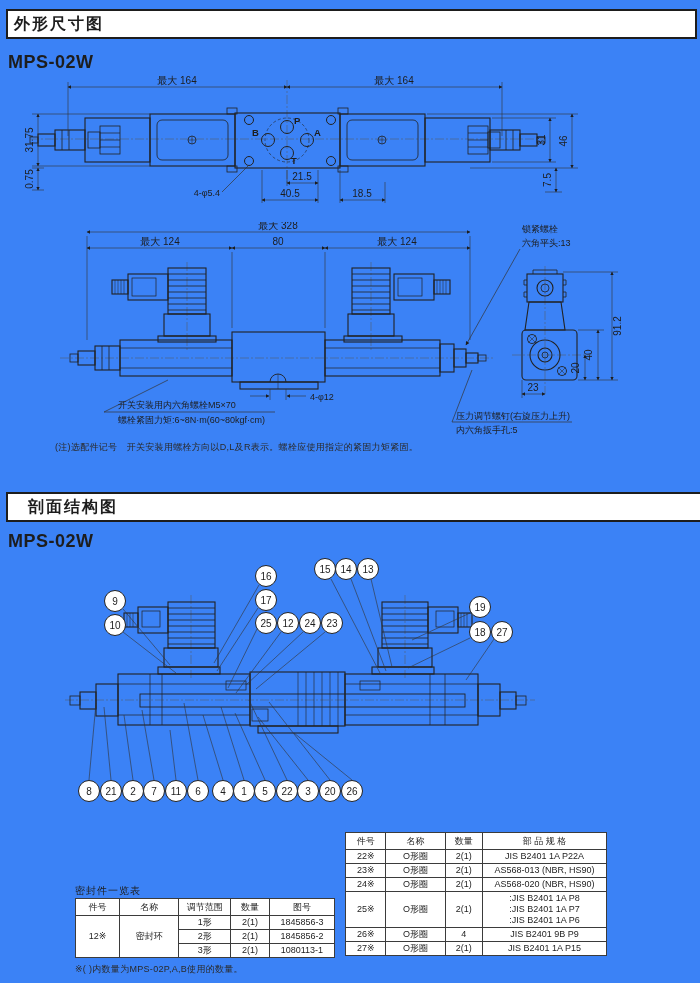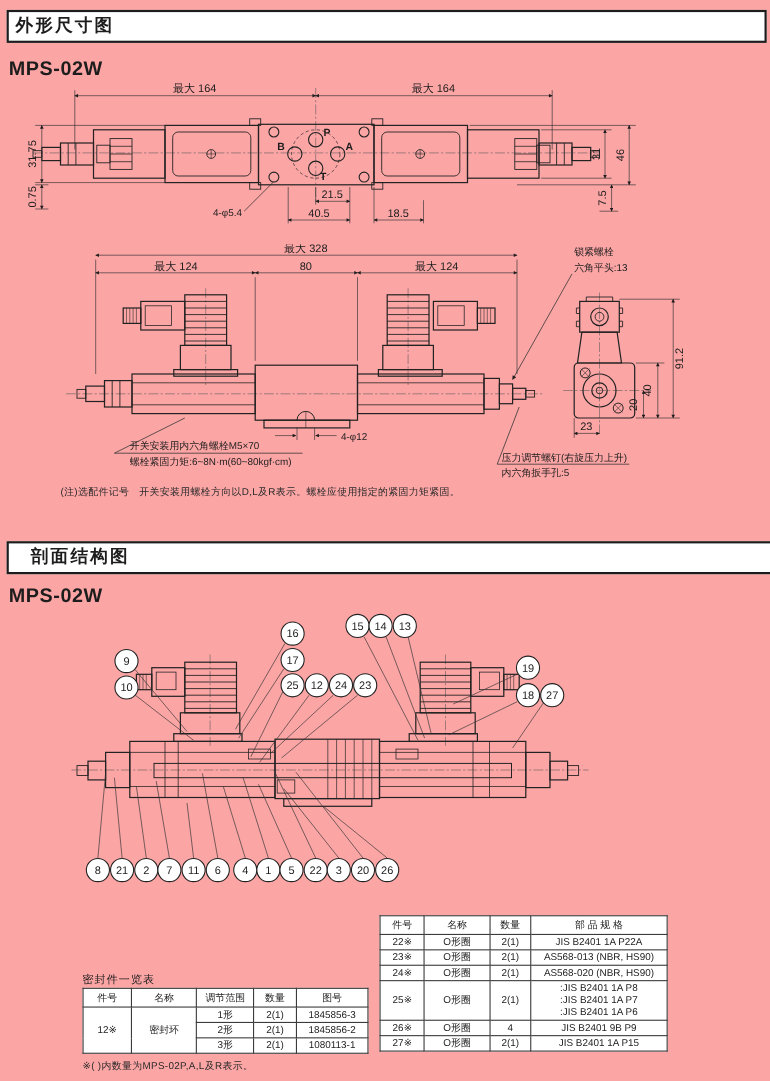--- a/index.html
+++ b/index.html
@@ -1,16 +1,16 @@
 <!DOCTYPE html>
 <html><head>
 <meta charset="utf-8">
 <style>
   html,body{margin:0;padding:0;background:#e8e8e8;}
-  #page{position:relative;width:700px;height:983px;background:#fca5a5;
+  #page{position:relative;width:700px;height:983px;background:#3b82f6;
         font-family:"Liberation Sans","DejaVu Sans",sans-serif;color:#1d1d1d;overflow:hidden;}
   .abs{position:absolute;}
   .titlebox{position:absolute;left:6px;width:675px;height:24px;border:2px solid #1d1d1d;
             font-size:16px;font-weight:700;letter-spacing:2px;padding:1px 6px;line-height:24px;background:#fff;}
   .model{position:absolute;left:8px;font-size:18px;font-weight:700;letter-spacing:.5px;}
   .smallnote{position:absolute;font-size:9px;color:#2a2a2a;letter-spacing:.3px;}
   svg text{font-family:"Liberation Sans","DejaVu Sans",sans-serif;fill:#1d1d1d;}
   .dimtxt{font-size:10px;}
   .lbltxt{font-size:9px;}
   .porttxt{font-size:9.5px;font-weight:700;}
@@ -438,15 +438,15 @@
       <td>1845856-2</td>
     </tr>
     <tr>
       <td>3形</td>
       <td>2(1)</td>
       <td>1080113-1</td>
     </tr>
   </tbody>
     </table>
 
-  <div class="smallnote" style="left:75px;top:963px;">※(  )内数量为MPS-02P,A,L及R表示。</div>
+  <div class="smallnote" style="left:75px;top:963px;">※(  )内数量为MPS-02P,A,B使用的数量。</div>
 
 </div>
 
 </body></html>

